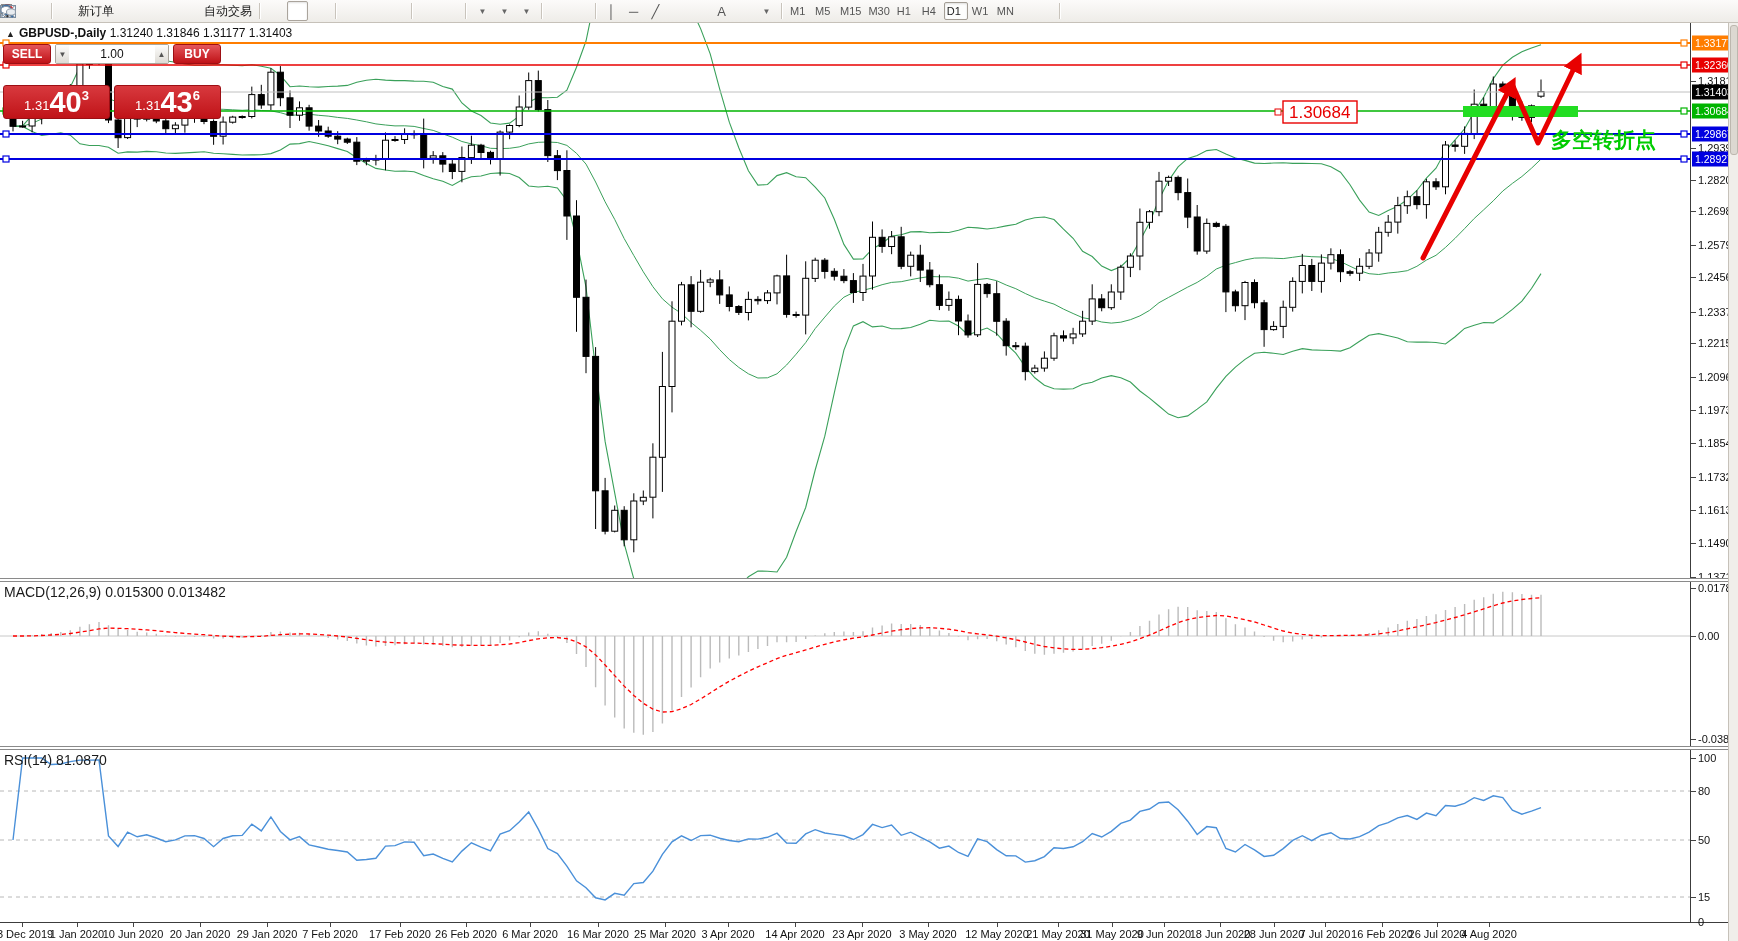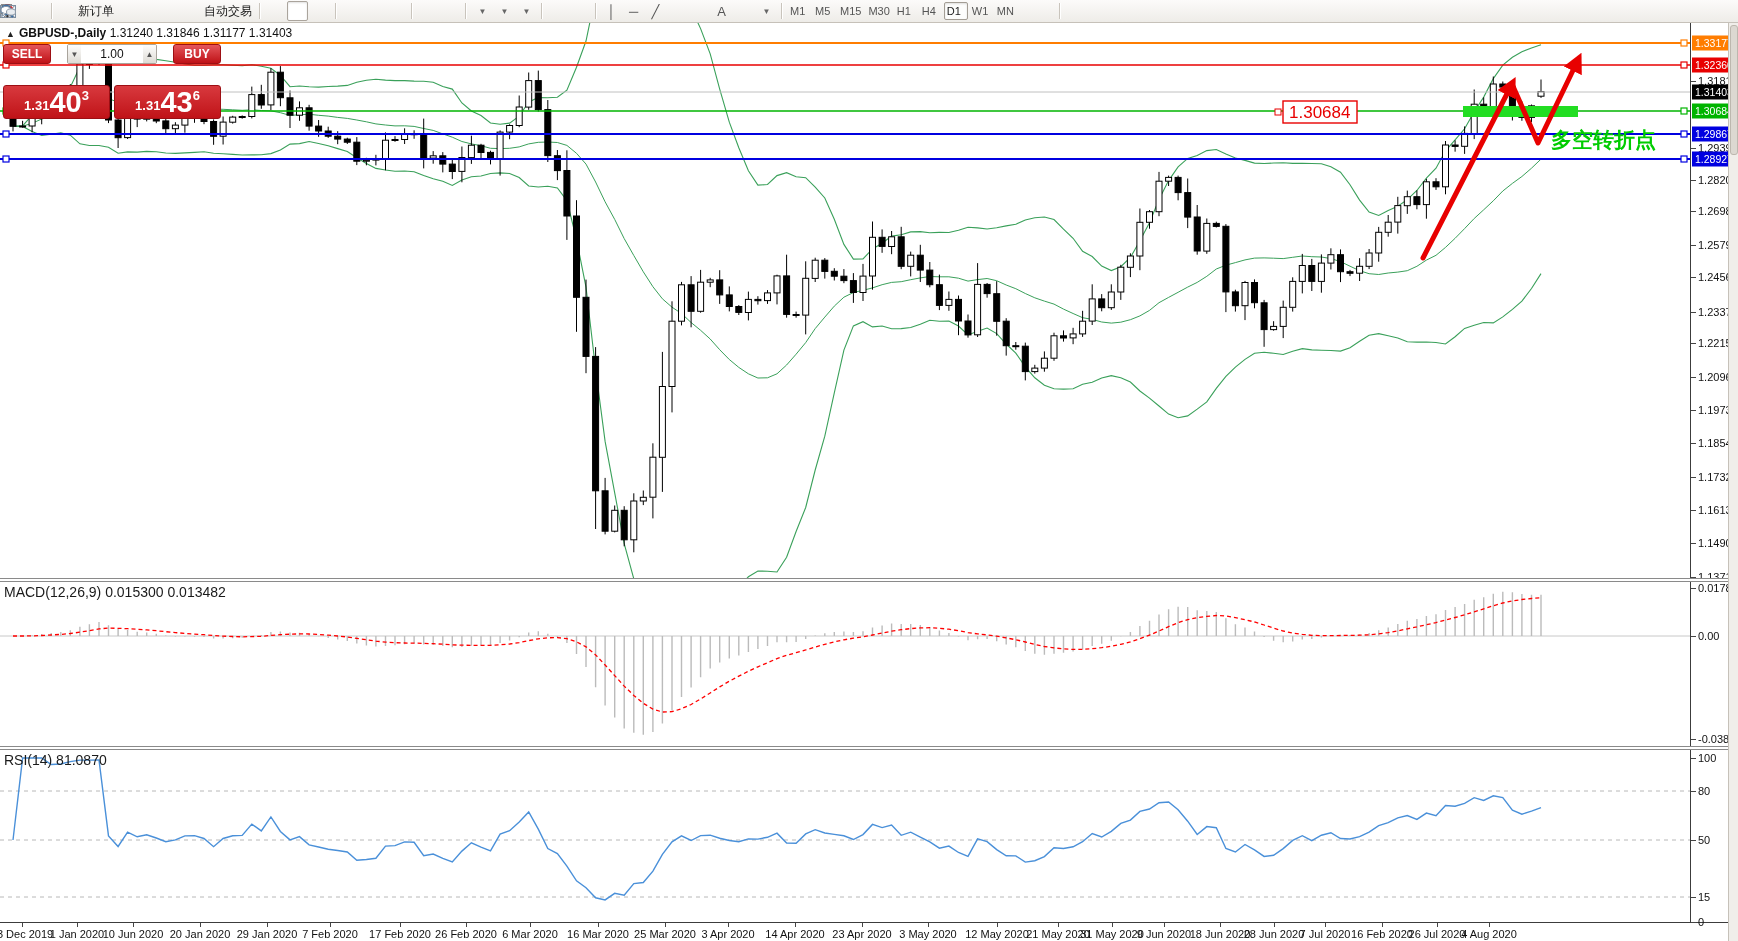--- a/index.html
+++ b/index.html
@@ -36,33 +36,33 @@
 #scrollbar{position:absolute;left:1728px;top:23px;width:10px;height:918px;background:#f0eeea;
   border-left:1px solid #c6c1b9;z-index:30}
 #scrollbar .thumb{position:absolute;left:1px;top:2px;width:8px;height:130px;background:#dcd8d1;
   border:1px solid #bcb7ae;border-radius:3px}
 
 #chart-title{position:absolute;left:6px;top:26px;font-size:12px;font-weight:bold;color:#111;z-index:40}
 #chart-title .tri{font-size:9px;margin-right:4px;color:#222}
 .ind-label{position:absolute;left:4px;font-size:14px;color:#1a1a1a;z-index:18}
 
 #oct{position:absolute;left:3px;top:44px;z-index:45;width:218px}
-.oct-row1{display:flex;height:36px;gap:16px}
+.oct-row1{display:flex;height:36px;gap:4px}
 .oct-btn{width:48px;height:20px;border-radius:3px;color:#fff;font-weight:bold;font-size:12px;
   display:flex;align-items:center;justify-content:center;
   background:linear-gradient(#e4555a,#bf1217);border:1px solid #9d0f14}
 .oct-stepper{flex:1;display:flex;height:20px;border:1px solid #a9a49c;border-radius:2px;overflow:hidden}
 .oct-step{width:13px;background:linear-gradient(#fdfdfc,#dedbd5);color:#555;font-size:8px;
   display:flex;align-items:center;justify-content:center;flex:none}
 .oct-vol{flex:1;border:none;outline:none;text-align:center;font-size:12px;color:#111;min-width:10px}
 .oct-row2{display:flex;margin-top:5px;gap:4px}
 .oct-price{width:107px;height:34px;border-radius:3px;color:#fff;
   background:linear-gradient(#d8393e,#c01318);border:1px solid #9d0f14;
   display:flex;align-items:flex-end;justify-content:center;padding-bottom:2px}
-.p-small{font-size:13px;font-weight:bold;line-height:20px}
+.p-small{font-size:13px;font-weight:normal;line-height:20px}
 .p-big{font-size:29px;font-weight:bold;line-height:28px}
 .p-sup{font-size:13px;font-weight:bold;align-self:flex-start;margin-top:2px}
 </style>
 </head>
 <body>
 
 <div id="toolbar">
   <span class="tb-btn">
       <svg width="15" height="13">
         <rect x="0.5" y="0.5" width="14" height="12" fill="#fff" stroke="#5a6b7a"></rect>

